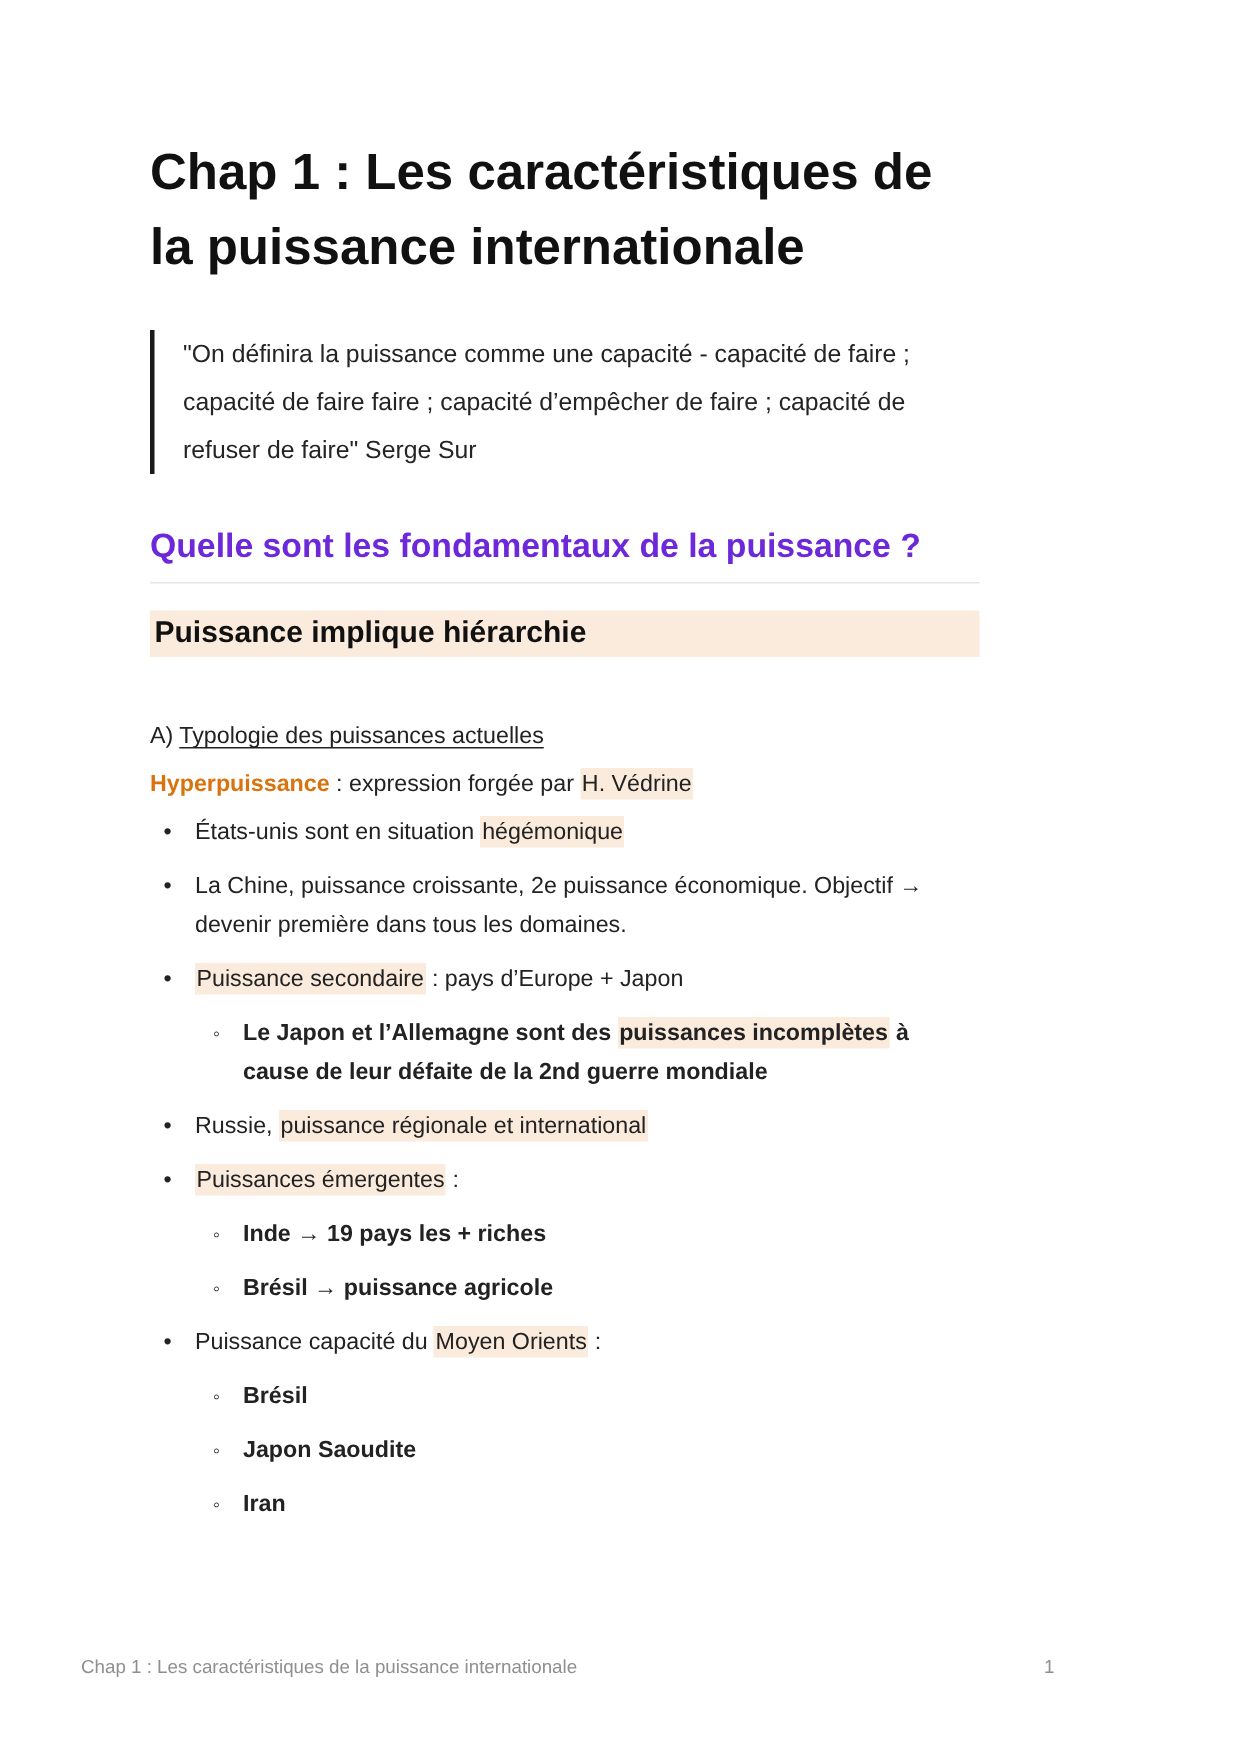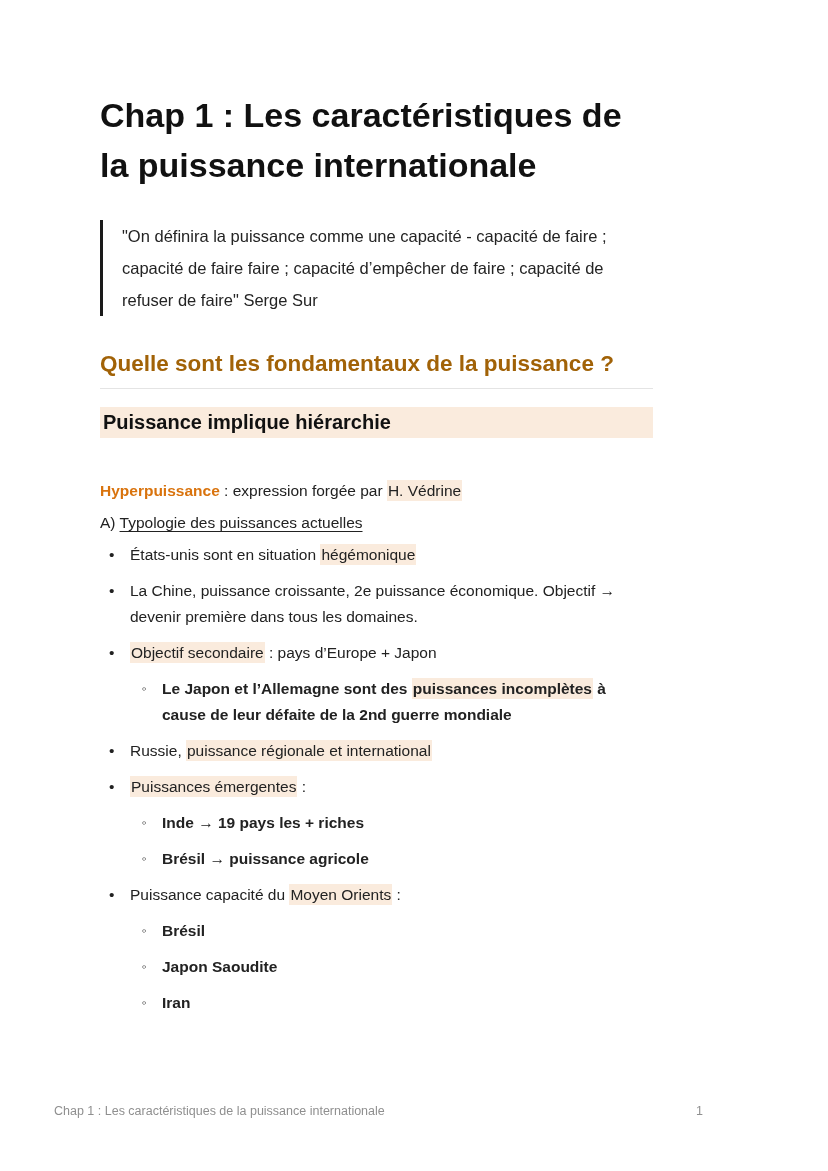--- a/index.html
+++ b/index.html
@@ -38,21 +38,21 @@
     padding-left: 19px;
     font-size: 16.5px;
     line-height: 32px;
     color: #242424;
   }
   .h2 {
     margin-top: 34px;
     font-size: 22.5px;
     font-weight: 700;
     line-height: 28px;
-    color: #a16207;
+    color: #6d28d9;
     padding-bottom: 10px;
     border-bottom: 1px solid #e4e4e4;
   }
   .h3 {
     margin-top: 18px;
     background: var(--hl, #faebdd);
     font-size: 20px;
     font-weight: 700;
     line-height: 23px;
     color: #111111;
@@ -123,33 +123,33 @@
 
     <div class="quote">
       <span>"On définira la puissance comme une capacité - capacité de faire ; capacité de faire faire ; capacité d’empêcher de faire ; capacité de refuser de faire" Serge Sur</span>
     </div>
 
     <div class="h2">Quelle sont les fondamentaux de la puissance ?</div>
 
     <div class="h3">Puissance implique hiérarchie</div>
 
     <div class="list">
+        <div class="item paragraph"><span class="txt"><span>A) </span><span class="ul">Typologie des puissances actuelles</span></span></div>
         <div class="item paragraph"><span class="txt"><span class="bold orange">Hyperpuissance</span><span> : expression forgée par </span><span class="hl">H. Védrine</span></span></div>
-        <div class="item paragraph"><span class="txt"><span>A) </span><span class="ul">Typologie des puissances actuelles</span></span></div>
         <div class="item bullet">
           <span class="marker">•</span>
           <span class="txt"><span>États-unis sont en situation </span><span class="hl">hégémonique</span></span>
         </div>
         <div class="item bullet">
           <span class="marker">•</span>
           <span class="txt"><span>La Chine, puissance croissante, 2e puissance économique. Objectif → devenir première dans tous les domaines.</span></span>
         </div>
         <div class="item bullet">
           <span class="marker">•</span>
-          <span class="txt"><span class="hl">Objectif secondaire</span><span> : pays d’Europe + Japon</span></span>
+          <span class="txt"><span class="hl">Puissance secondaire</span><span> : pays d’Europe + Japon</span></span>
         </div>
         <div class="item sub-bullet">
           <span class="marker">◦</span>
           <span class="txt"><span>Le Japon et l’Allemagne sont des </span><span class="hl">puissances incomplètes</span><span> à cause de leur défaite de la 2nd guerre mondiale</span></span>
         </div>
         <div class="item bullet">
           <span class="marker">•</span>
           <span class="txt"><span>Russie, </span><span class="hl">puissance régionale et international</span></span>
         </div>
         <div class="item bullet">

